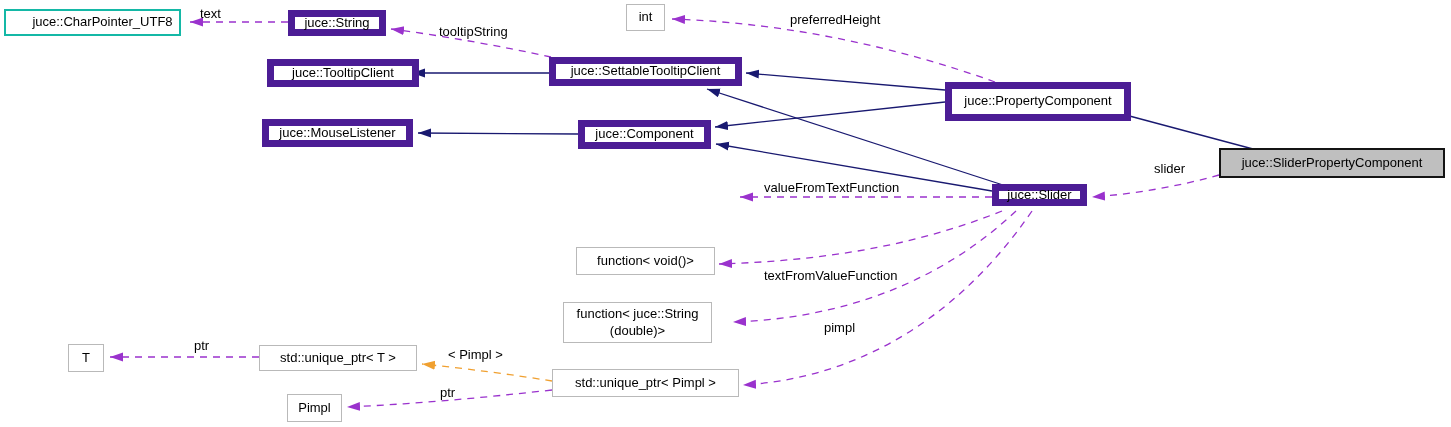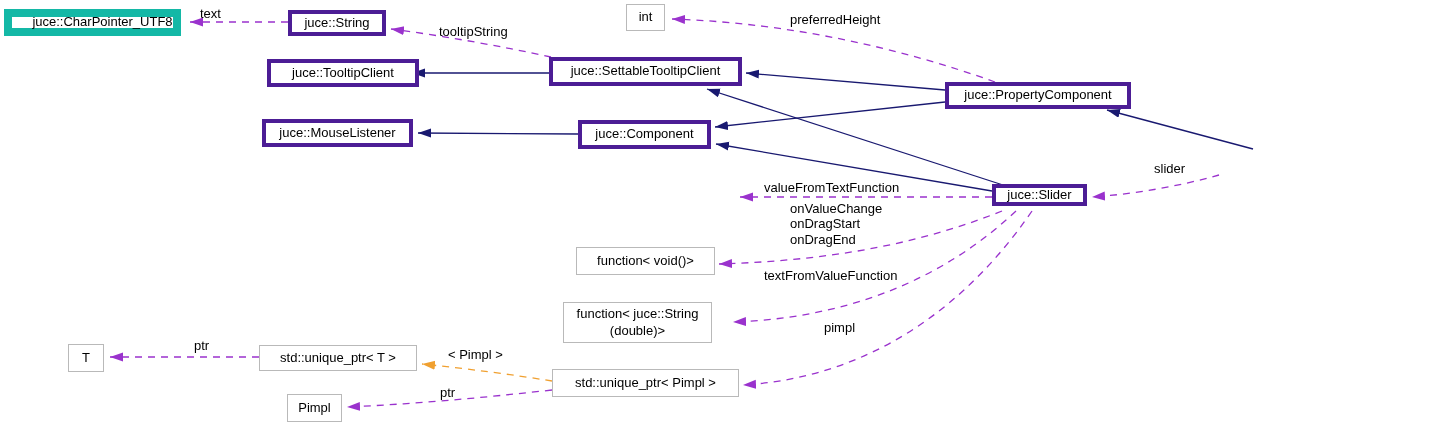--- a/index.html
+++ b/index.html
@@ -1,23 +1,23 @@
 <!DOCTYPE html>
 <html><head>
 <meta charset="utf-8">
 <style>
   html,body{margin:0;padding:0;background:#fff;}
   #canvas{position:relative;width:1451px;height:427px;background:#ffffff;overflow:hidden;
           font-family:"Liberation Sans","DejaVu Sans",sans-serif;}
   #edges{position:absolute;left:0;top:0;width:1451px;height:427px;}
   .node{position:absolute;display:flex;align-items:center;justify-content:center;
-        box-sizing:border-box;background:#fff;border:4px solid #4c1d95;
+        box-sizing:border-box;background:#fff;border:7px solid #4c1d95;
         font-size:13px;color:#000;text-align:center;white-space:pre-line;line-height:1.25;}
   .node--tpl{border:1px solid #b9b9b9;}
-  .node--red{border:8px solid #14b8a6;padding-left:20px;}
+  .node--red{border:2px solid #14b8a6;padding-left:20px;}
   .node--current{background:#bfbfbf;border:2px solid #141414;}
   .elabel{position:absolute;font-size:13px;color:#000;white-space:pre-line;
           text-align:left;line-height:1.18;}
 </style>
 </head>
 <body>
 
 <div id="canvas">
 
   <svg id="edges" viewBox="0 0 1451 427" xmlns="http://www.w3.org/2000/svg">
@@ -59,39 +59,37 @@
     <g stroke="#f0a030" stroke-width="1.3" fill="none" stroke-dasharray="7,6">
       <path d="M552,381 C515,375 470,369 422,364" marker-end="url(#arr-orange)"></path>
     </g>
   </svg>
 
   <div class="node node--red" style="left:4px;top:9px;width:177px;height:27px">juce::CharPointer_UTF8</div>
   <div class="node" style="left:288px;top:10px;width:98px;height:26px">juce::String</div>
   <div class="node node--tpl" style="left:626px;top:4px;width:39px;height:27px">int</div>
   <div class="node" style="left:267px;top:59px;width:152px;height:28px">juce::TooltipClient</div>
   <div class="node" style="left:549px;top:57px;width:193px;height:29px">juce::SettableTooltipClient</div>
-  <div class="node" style="left:945px;top:82px;width:186px;height:27px">juce::PropertyComponent</div>
+  <div class="node" style="left:945px;top:82px;width:186px;height:39px">juce::PropertyComponent</div>
   <div class="node" style="left:262px;top:119px;width:151px;height:28px">juce::MouseListener</div>
   <div class="node" style="left:578px;top:120px;width:133px;height:29px">juce::Component</div>
+  <div class="node node--current" style="left:1219px;top:148px;width:226px;height:30px">juce::SliderPropertyComponent</div>
   <div class="node" style="left:992px;top:184px;width:95px;height:22px">juce::Slider</div>
   <div class="node node--tpl" style="left:576px;top:247px;width:139px;height:28px">function&lt; void()&gt;</div>
   <div class="node node--tpl" style="left:563px;top:302px;width:149px;height:41px">function&lt; juce::String
 (double)&gt;</div>
   <div class="node node--tpl" style="left:68px;top:344px;width:36px;height:28px">T</div>
   <div class="node node--tpl" style="left:259px;top:345px;width:158px;height:26px">std::unique_ptr&lt; T &gt;</div>
   <div class="node node--tpl" style="left:552px;top:369px;width:187px;height:28px">std::unique_ptr&lt; Pimpl &gt;</div>
   <div class="node node--tpl" style="left:287px;top:394px;width:55px;height:28px">Pimpl</div>
 
   <div class="elabel" style="left:200px;top:6px">text</div>
   <div class="elabel" style="left:439px;top:24px">tooltipString</div>
   <div class="elabel" style="left:790px;top:12px">preferredHeight</div>
   <div class="elabel" style="left:1154px;top:161px">slider</div>
   <div class="elabel" style="left:764px;top:180px">valueFromTextFunction</div>
-  <div class="elabel" style="left:790px;top:201px;width:110px">onValueChange
-onDragStart
-onDragEnd</div>
   <div class="elabel" style="left:764px;top:268px">textFromValueFunction</div>
   <div class="elabel" style="left:824px;top:320px">pimpl</div>
   <div class="elabel" style="left:194px;top:338px">ptr</div>
   <div class="elabel" style="left:448px;top:347px">&lt; Pimpl &gt;</div>
   <div class="elabel" style="left:440px;top:385px">ptr</div>
 
 </div>
 
 </body></html>

